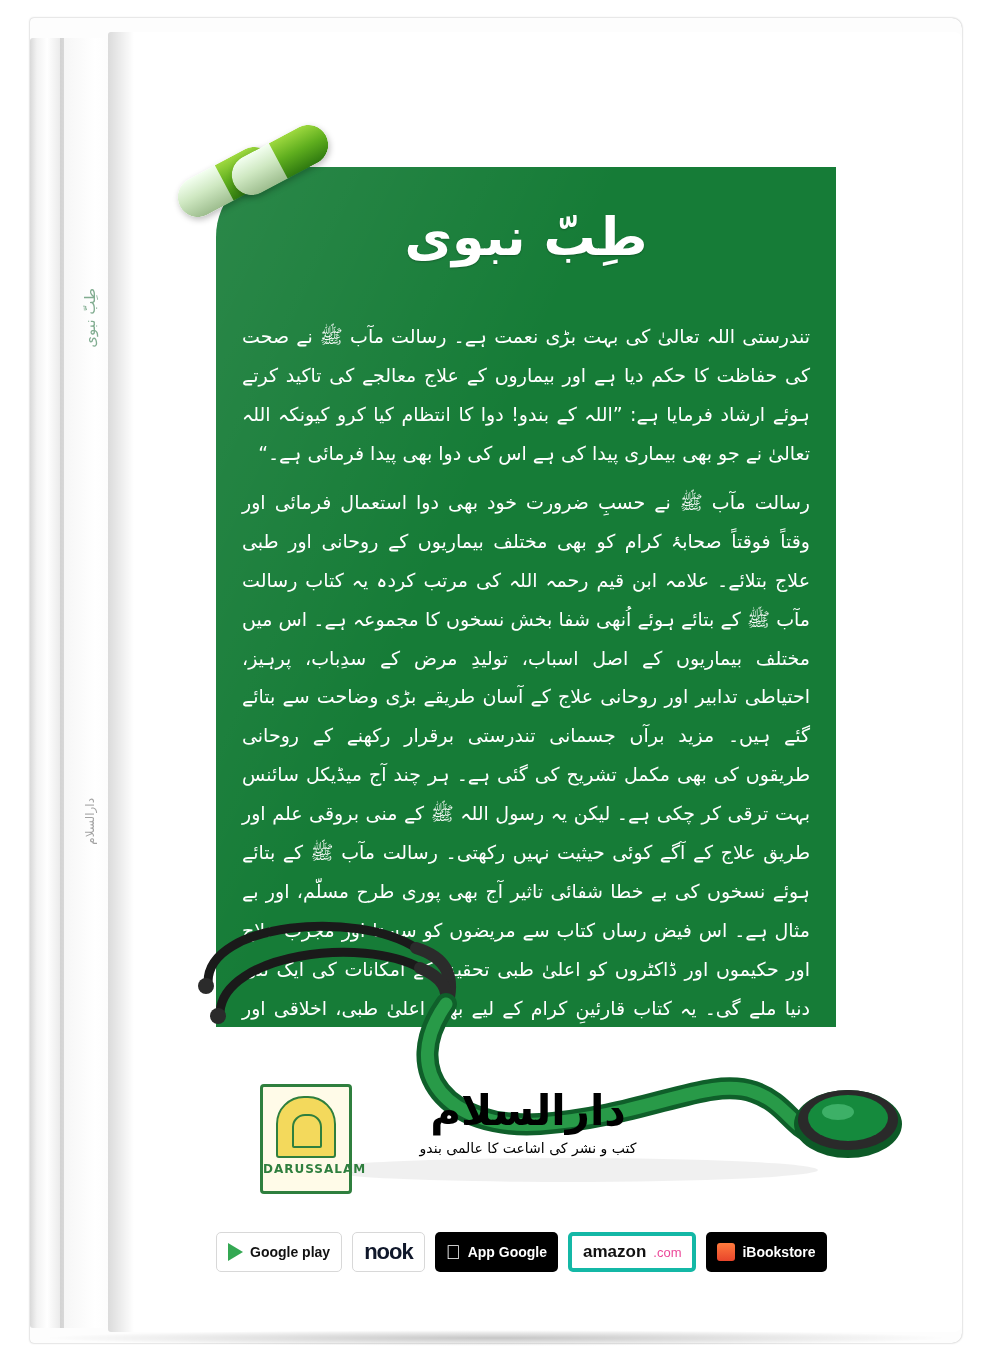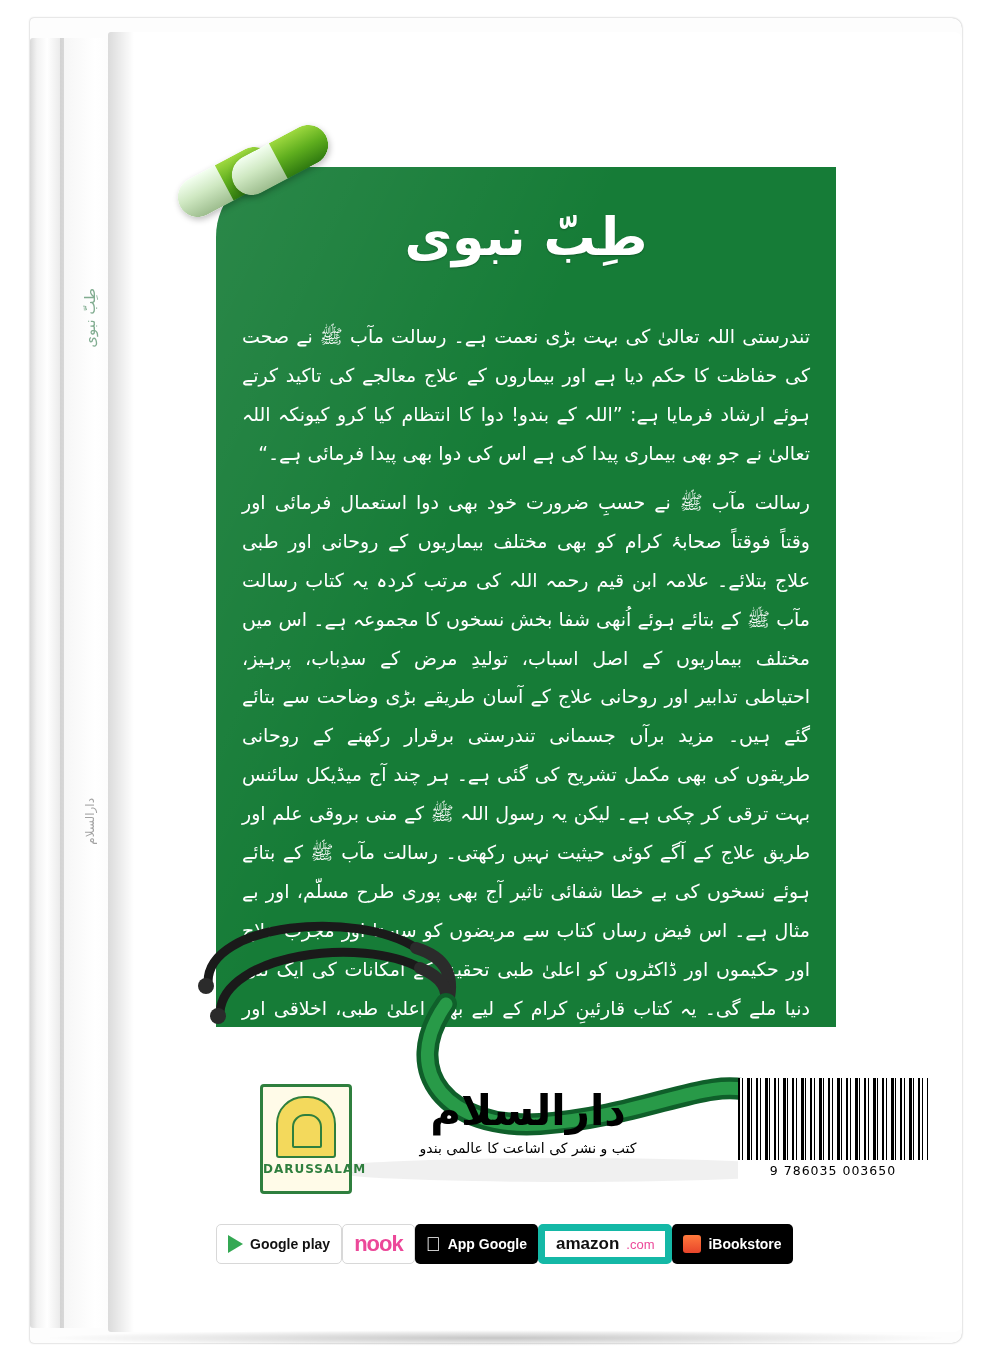--- a/index.html
+++ b/index.html
@@ -249,48 +249,49 @@
   }
 
   
   .stores {
     position: absolute;
     left: 108px;
     top: 1192px;
     width: 700px;
     height: 48px;
     display: flex;
-    align-items: flex-start;
+    align-items: flex-end;
+    gap: 10px;
   }
   .badge {
     height: 40px;
     background: #000000;
     border-radius: 5px;
     color: #ffffff;
     display: flex;
     align-items: center;
     gap: 7px;
     padding: 0 11px;
     box-sizing: border-box;
     font-size: 15px;
     font-family: "Liberation Sans", sans-serif;
     white-space: nowrap;
   }
   .badge.light { background: #ffffff; color: #111; border: 1px solid #d8d8d8; }
-  .badge.amazon { background: #ffffff; color: #111; border: 7px solid #14b8a6; }
+  .badge.amazon { background: #ffffff; color: #111; border: 4px solid #14b8a6; }
   .badge .glyph { display: inline-block; }
   .play-tri {
     width: 0; height: 0;
     border-top: 9px solid transparent;
     border-bottom: 9px solid transparent;
     border-left: 15px solid #34a853;
     position: relative;
   }
   .apple { font-size: 20px; line-height: 1; }
-  .nook-word { font-weight: bold; font-size: 22px; letter-spacing: -1px; color:#ec4899; }
+  .nook-word { font-weight: bold; font-size: 22px; letter-spacing: -1px; color:#0f172a; }
   .amazon-word { font-weight: bold; font-size: 17px; }
   .amazon-dot { font-size: 13px; color:#ec4899; }
   .ibook-sq {
     width: 18px; height: 18px; border-radius: 3px;
     background: linear-gradient(#ff7a3d,#e8452b);
   }
   .badge .stack { display:flex; flex-direction:column; justify-content:center; line-height:1.05; }
   .badge .stack b { font-size: 14px; font-weight: 700; }
 
   
@@ -372,24 +373,20 @@
         <div class="ds-logo">
           <div class="arch"></div>
           <div class="ds-name">DARUSSALAM</div>
         </div>
         <div class="pub-name">
           <div class="big">دارالسلام</div>
           <div class="small">کتب و نشر کی اشاعت کا عالمی بندو</div>
         </div>
       </div>
 
-      <div class="barcode-box">
-        <div class="barcode-bars"></div>
-        <div class="barcode-num">9 786035 003650</div>
-      </div>
 
       <div class="stores">
 
         <div class="badge light">
           <span class="glyph play-tri"></span>
           <span class="stack">
             <b>Google play</b>
           </span>
         </div>
 

